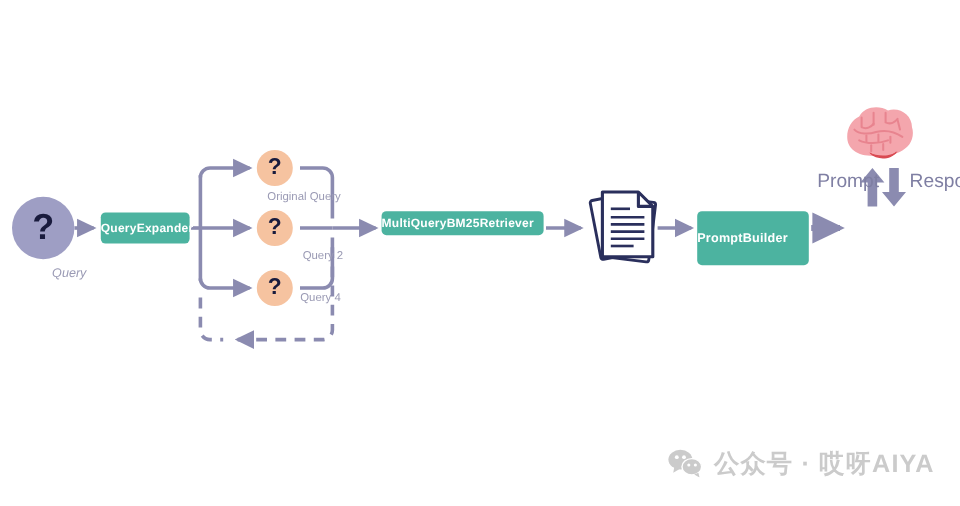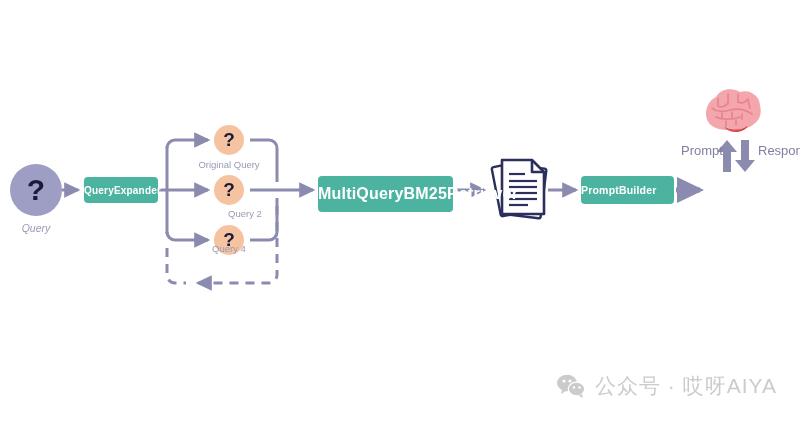--- a/index.html
+++ b/index.html
@@ -23,31 +23,31 @@
   .qmark-big{
     width:52px;height:52px;background:#9e9ec4;color:#191b3d;
     font-size:30px;
   }
   .qmark-small{
     width:30px;height:30px;background:#f6c3a0;color:#191b3d;
     font-size:19px;
   }
   .cap{
     position:absolute;color:#9a9ab4;font-size:10.5px;
-    text-align:center;white-space:nowrap;
+    text-align:right;white-space:nowrap;
   }
   .cap-sm{font-size:9.5px;}
   .io-label{
-    position:absolute;color:#7f7fa3;font-size:13px;white-space:nowrap;
+    position:absolute;color:#7f7fa3;font-size:16px;white-space:nowrap;
   }
   .watermark{
     position:absolute;left:556px;top:372px;display:flex;align-items:center;
     color:#cbcbcb;font-size:21px;white-space:nowrap;
   }
-  .watermark .wm-text{margin-left:9px;letter-spacing:1px;}
+  .watermark .wm-text{margin-left:9px;letter-spacing:1px;font-weight:bold;}
   svg{display:block;}
 </style>
 </head>
 <body>
 
 <div id="canvas">
 
   <svg width="800" height="422" style="position:absolute;left:0;top:0;">
     <defs>
       <marker id="arrow" markerWidth="6" markerHeight="6" refX="4.6" refY="3" orient="auto" markerUnits="strokeWidth">
@@ -152,32 +152,32 @@
   </div>
 
   <div class="q-circle qmark-small" style="left:214px;top:125px;">
     <span>?</span>
   </div>
   <div class="cap cap-sm" style="left:174px;top:159px;width:110px;">Original Query</div>
 
   <div class="q-circle qmark-small" style="left:214px;top:175px;">
     <span>?</span>
   </div>
-  <div class="cap cap-sm" style="left:190px;top:208px;width:110px;">Query 2</div>
+  <div class="cap cap-sm" style="left:176px;top:208px;width:110px;">Query 2</div>
 
   <div class="q-circle qmark-small" style="left:214px;top:225px;">
     <span>?</span>
   </div>
   <div class="cap cap-sm" style="left:174px;top:243px;width:110px;">Query 4</div>
 
-  <div class="node teal-box" style="left:318px;top:176px;width:135px;height:36px;font-size:16px;">
+  <div class="node teal-box" style="left:318px;top:176px;width:135px;height:20px;font-size:10px;">
     <span>MultiQueryBM25Retriever</span>
   </div>
 
-  <div class="node teal-box" style="left:581px;top:176px;width:93px;height:28px;font-size:10.5px;">
+  <div class="node teal-box" style="left:581px;top:176px;width:93px;height:45px;font-size:10.5px;">
     <span>PromptBuilder</span>
   </div>
 
 
   <div class="io-label" style="left:681px;top:143px;">Prompt</div>
   <div class="io-label" style="left:758px;top:143px;">Response</div>
 
   <div class="watermark">
     <svg width="30" height="24" viewBox="0 0 30 24">
       <ellipse cx="11" cy="9" rx="10" ry="8.2" fill="#cbcbcb"></ellipse>

